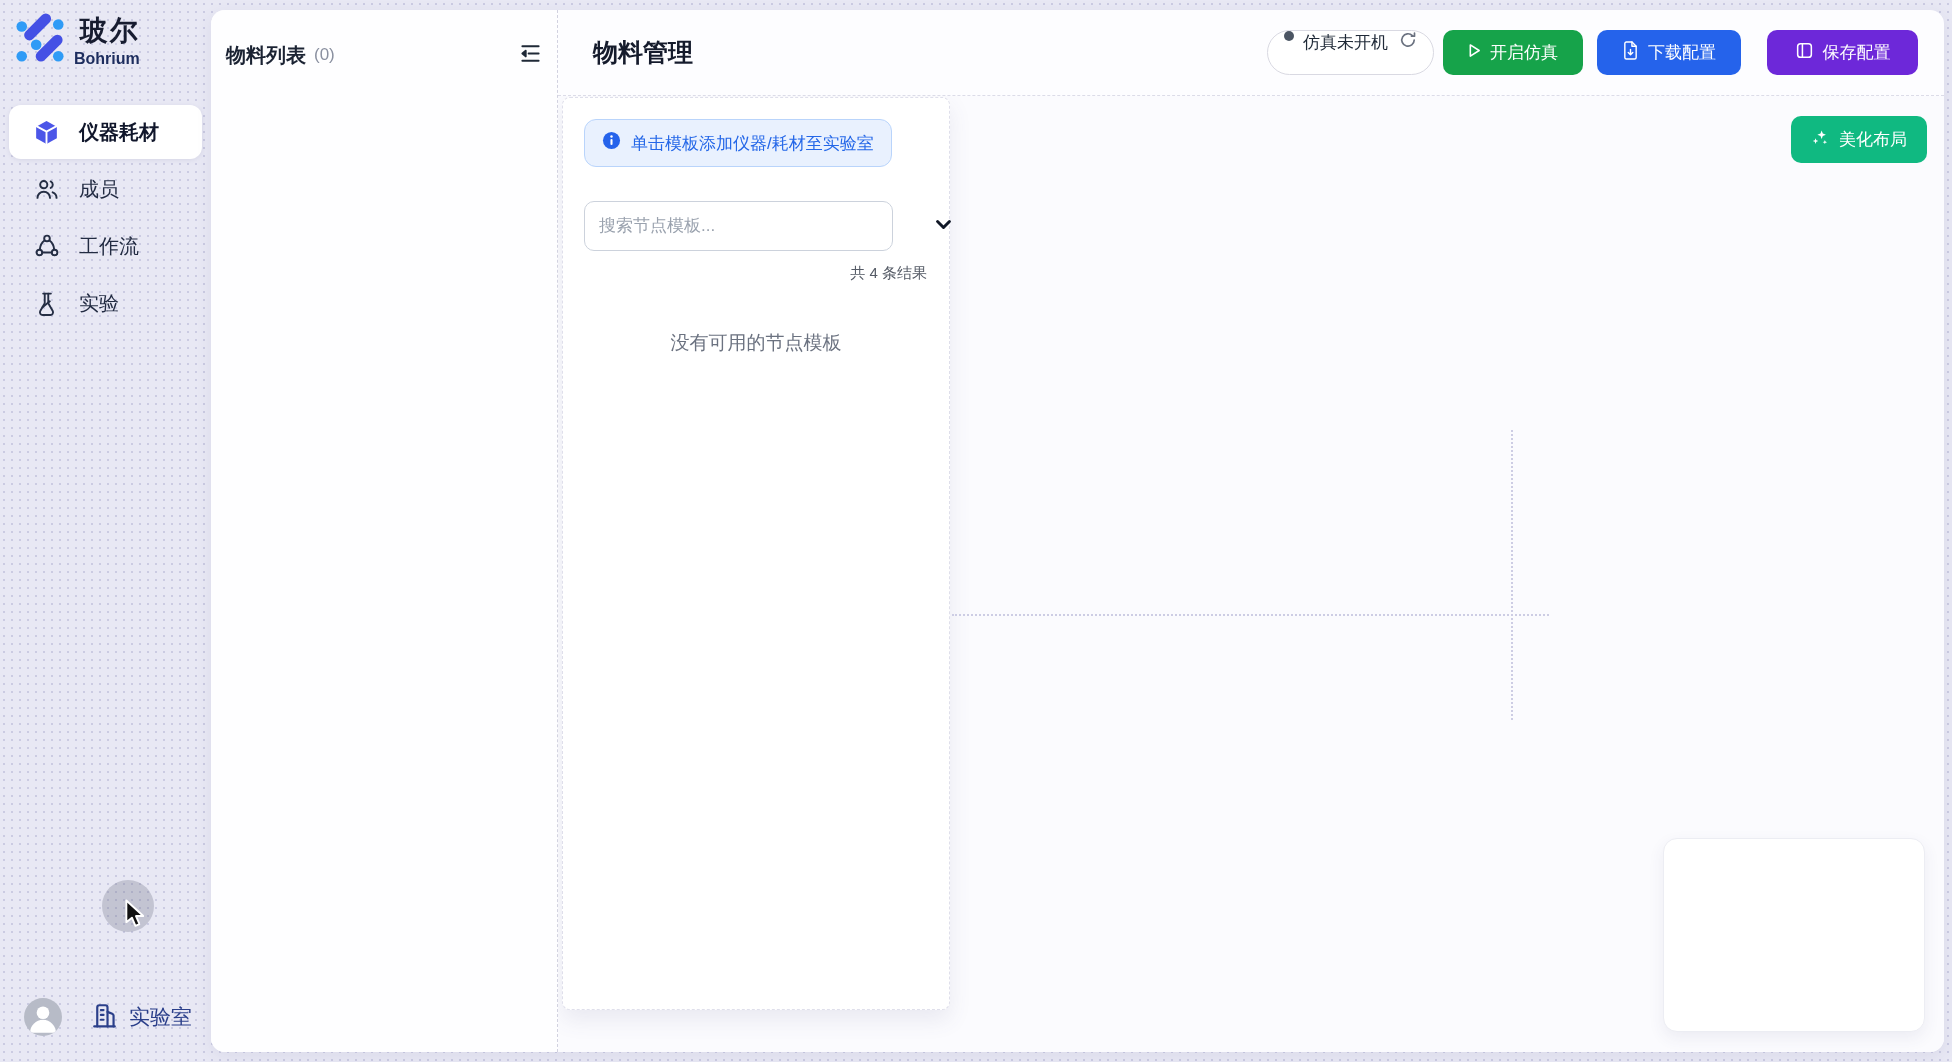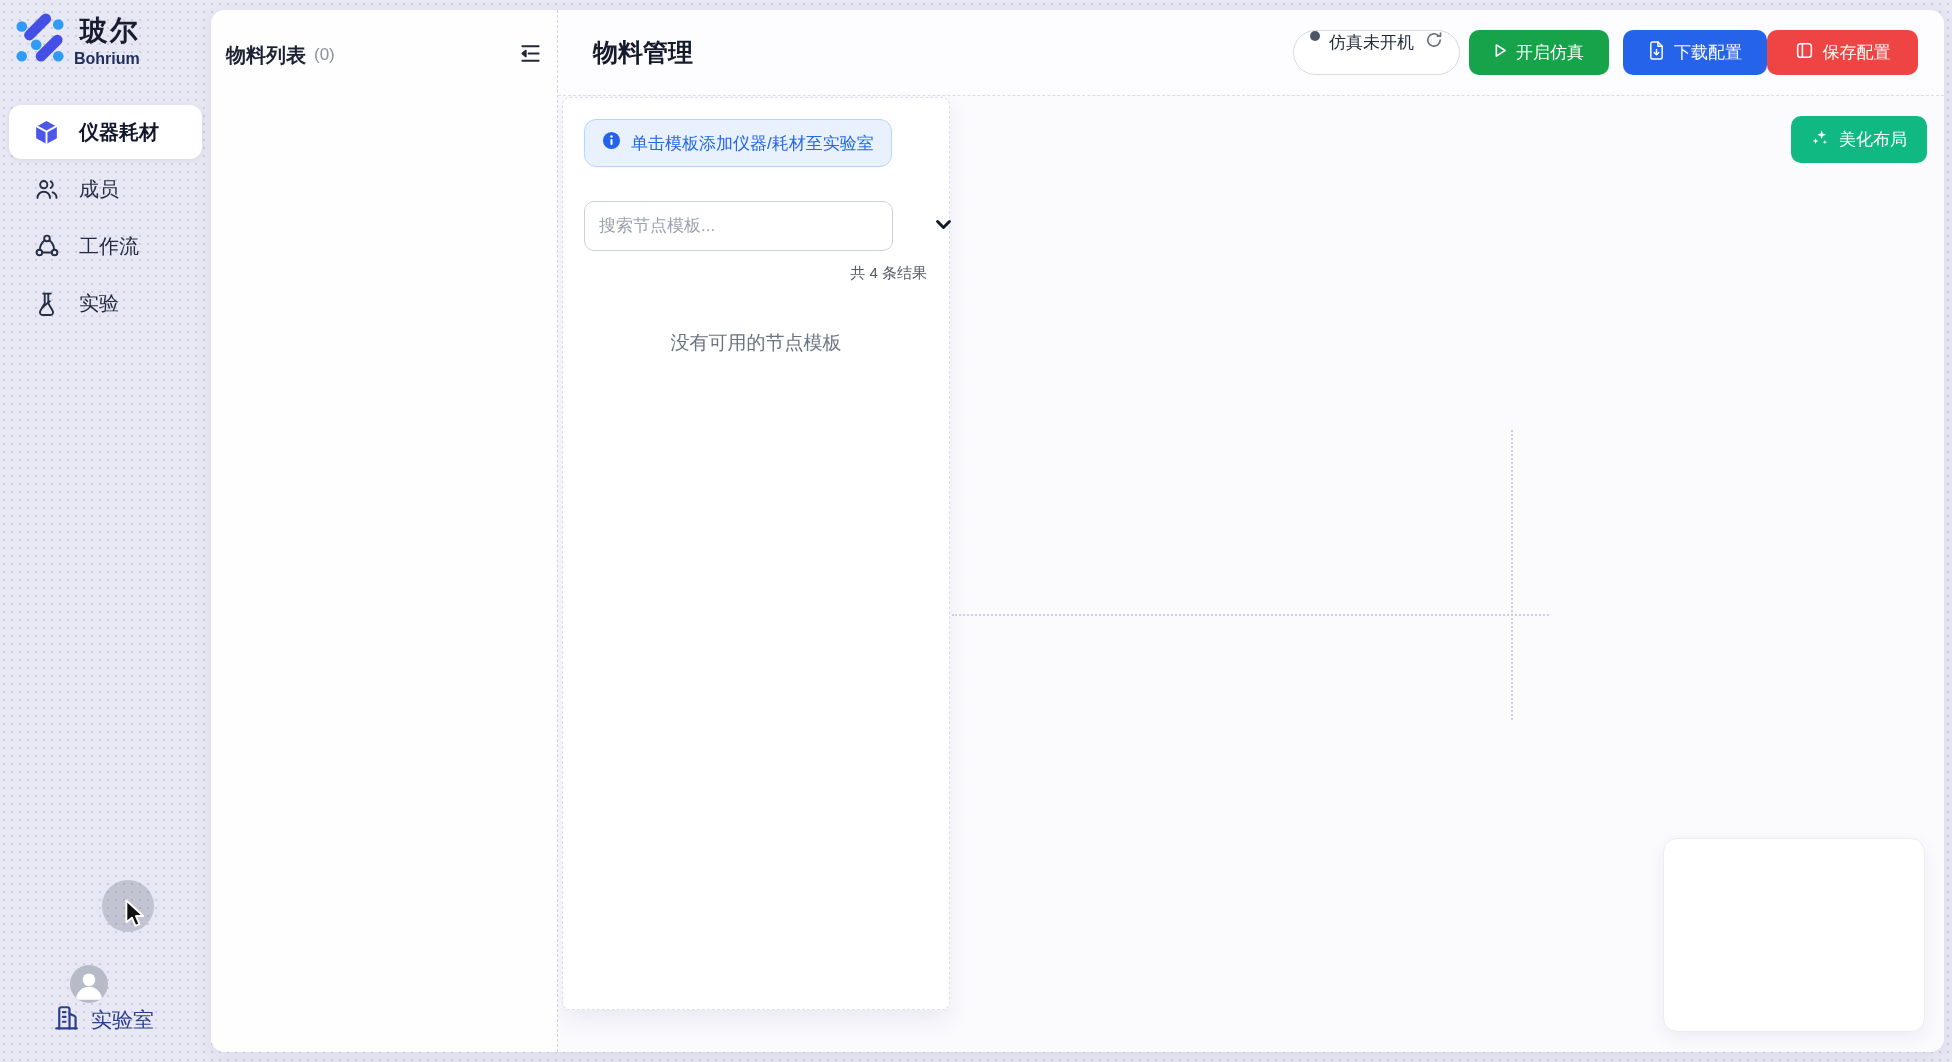--- a/index.html
+++ b/index.html
@@ -21,21 +21,21 @@
   .brand-name { font-size:28px; font-weight:700; color:#171c30; letter-spacing:2px; line-height:32px; }
   .brand-sub { font-size:16px; font-weight:700; color:#1d2d5e; line-height:20px; margin-top:2px; }
 
   .nav { margin-top:36px; padding:0 9px; display:flex; flex-direction:column; gap:3px; }
   .nav-item { height:54px; border-radius:12px; display:flex; align-items:center; gap:19px;
               padding-left:24px; font-size:20px; color:#222b42; cursor:pointer; }
   .nav-item .nicon { width:27px; height:27px; display:flex; align-items:center; justify-content:center; }
   .nav-item.active { background:#ffffff; font-weight:700; color:#10162b;
                      box-shadow:0 1px 4px rgba(60,60,110,0.10); }
 
-  .sidebar-footer { position:absolute; left:24px; bottom:26px; display:flex; align-items:center;flex-direction:column; }
+  .sidebar-footer { position:absolute; left:24px; bottom:26px; display:flex; align-items:center; }
   .avatar { width:38px; height:38px; border-radius:50%; background:#b7bbc7; overflow:hidden;
             display:flex; align-items:center; justify-content:center; cursor:pointer; }
   .lab-entry { display:flex; align-items:center; gap:10px; margin-left:28px; cursor:pointer; }
   .lab-label { font-size:21px; color:#2b3f8a; font-weight:500; }
 
   
   .app { position:absolute; left:211px; top:10px; width:1733px; height:1042px;
          background:#fdfdff; border-radius:14px; display:flex;
          box-shadow:0 4px 16px rgba(70,70,110,0.08); }
 
@@ -59,21 +59,21 @@
                  border:1px solid #d9d9e2; border-radius:23px; background:#ffffff; cursor:pointer; }
   .status-dot { width:10px; height:10px; border-radius:50%; background:#4b5563; }
   .status-text { font-size:17px; color:#1f2937; }
   .refresh-btn { border:none; background:transparent; display:flex; align-items:center; cursor:pointer; padding:0; margin-left:2px; }
 
   .hbtn { height:45px; border:none; border-radius:10px; display:flex; align-items:center;
           justify-content:center; gap:9px; font-size:17px; font-weight:500; color:#ffffff;
           cursor:pointer; font-family:inherit; }
   .btn-start { width:140px; background:#16a34a; margin-left:9px; }
   .btn-download { width:144px; background:#2563eb; margin-left:14px; }
-  .btn-save { width:151px; background:#ef4444; margin-left:0; }
+  .btn-save { width:151px; background:#6d28d9; margin-left:26px; }
 
   
   .canvas { position:relative; flex:1; background:#fbfbfe; border-radius:0 0 14px 0; overflow:hidden; }
 
   .beautify-btn { position:absolute; top:20px; right:17px; height:47px; padding:0 20px;
                   background:#10b981; color:#fff; border:none; border-radius:10px;
                   display:flex; align-items:center; gap:9px; font-size:17px; font-weight:500;
                   cursor:pointer; font-family:inherit; }
 
   .template-card { position:absolute; left:4px; top:1px; width:388px; height:913px;

